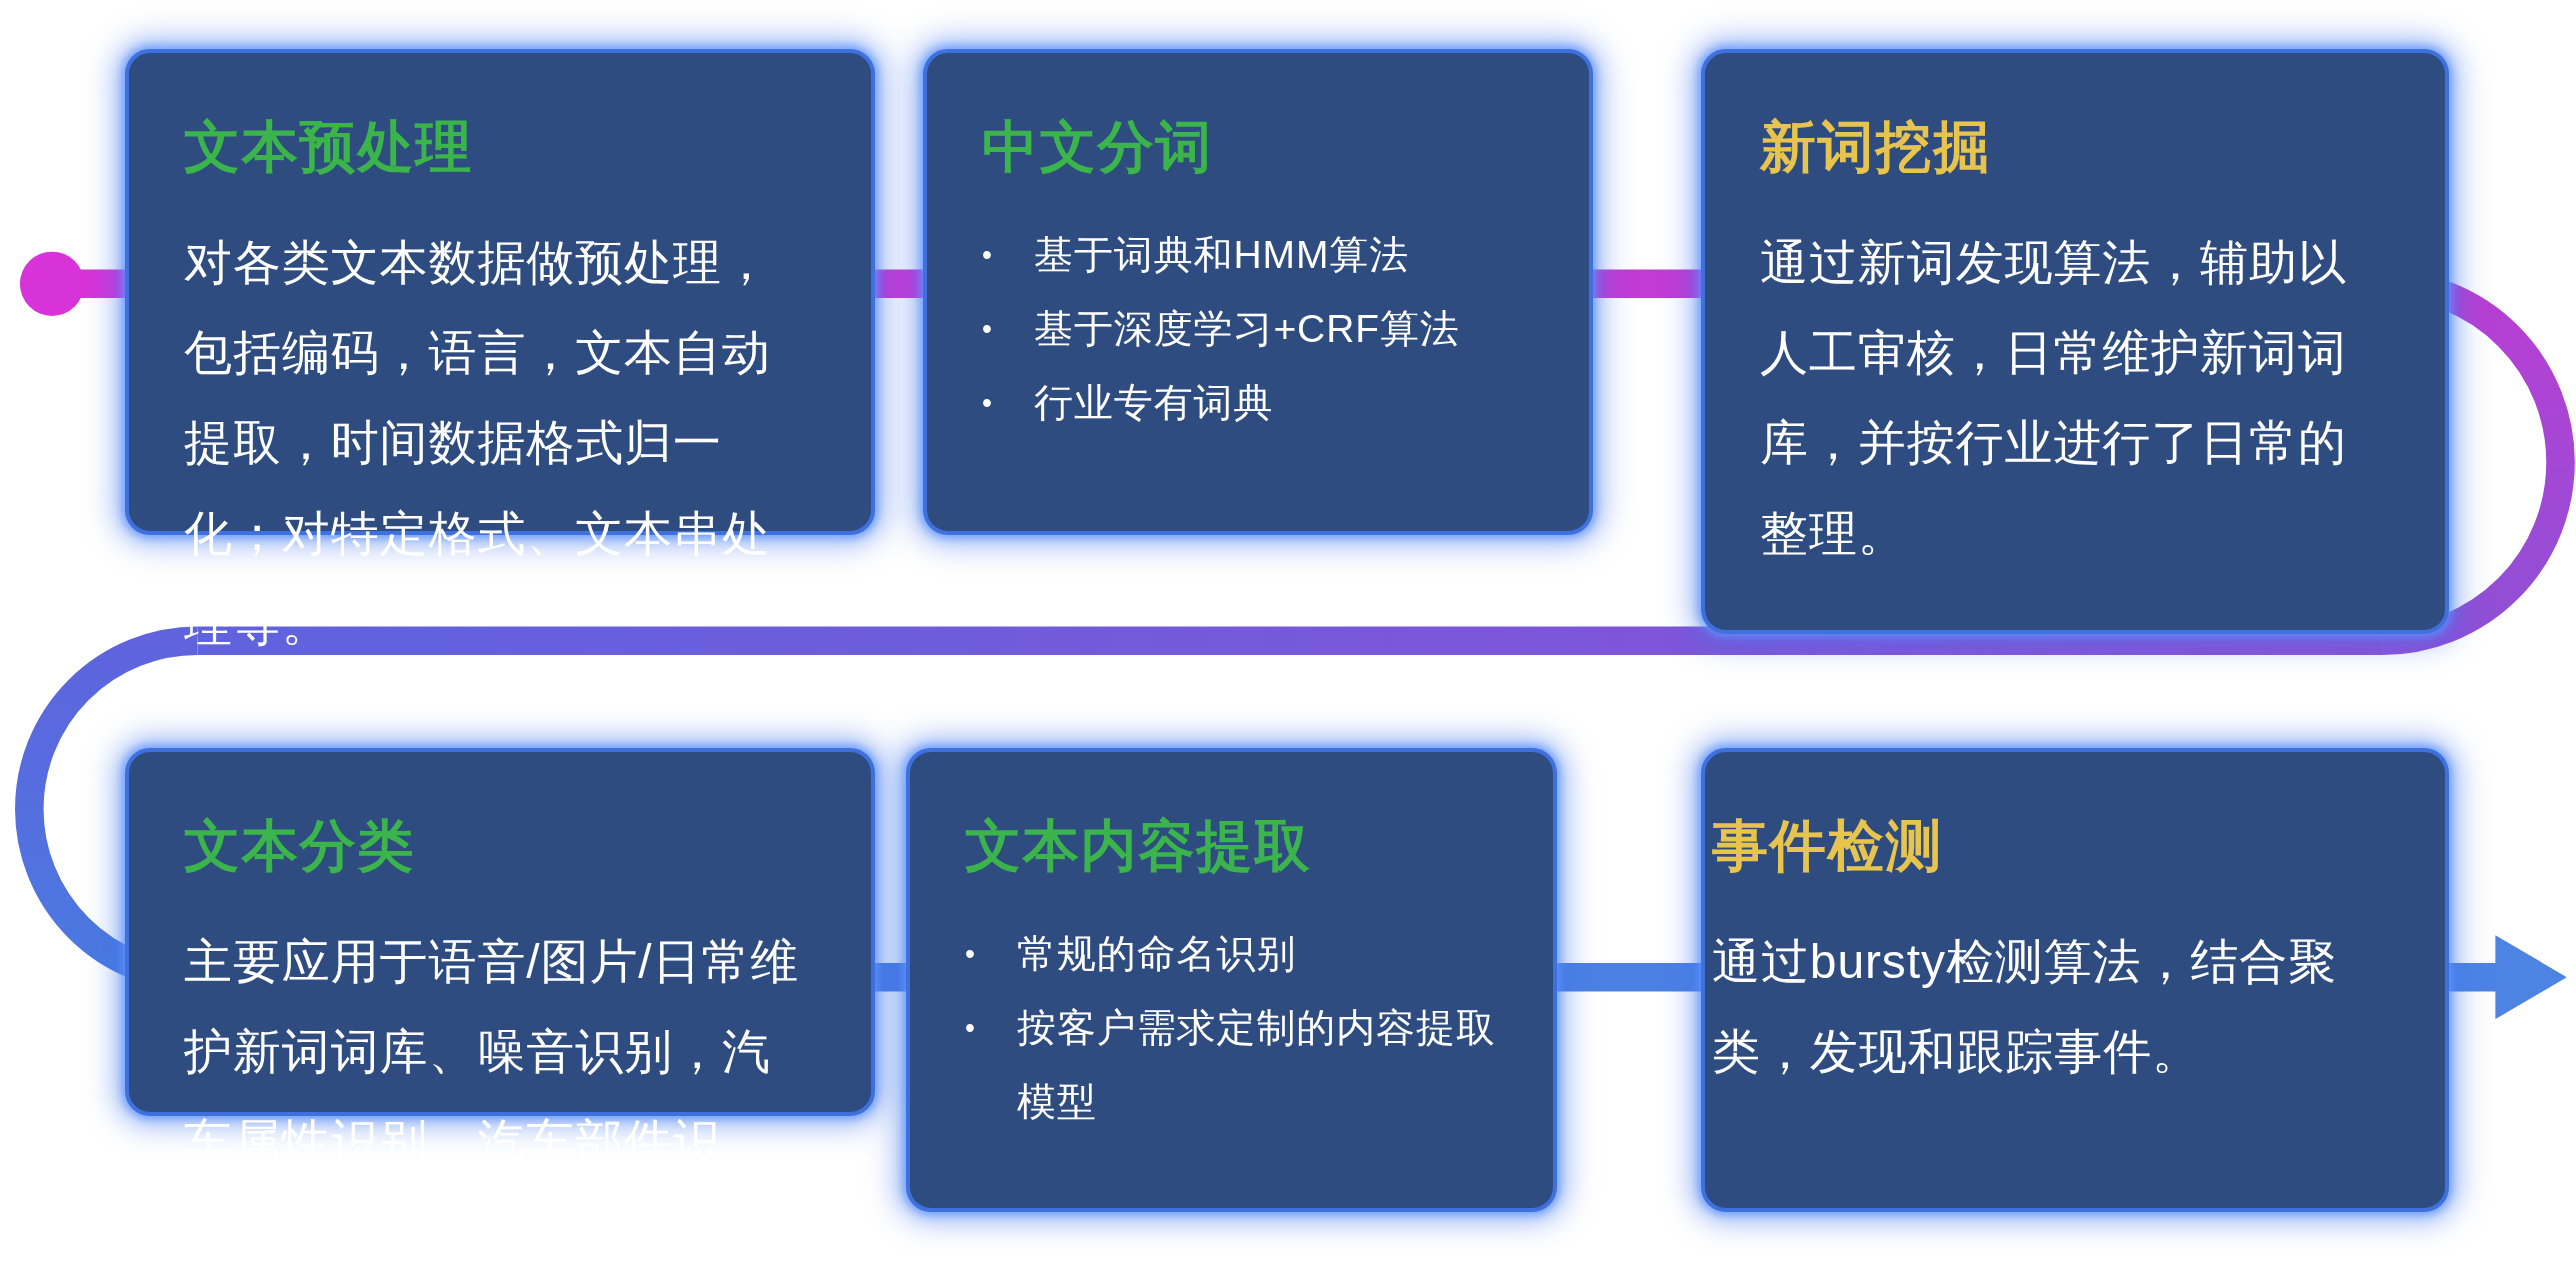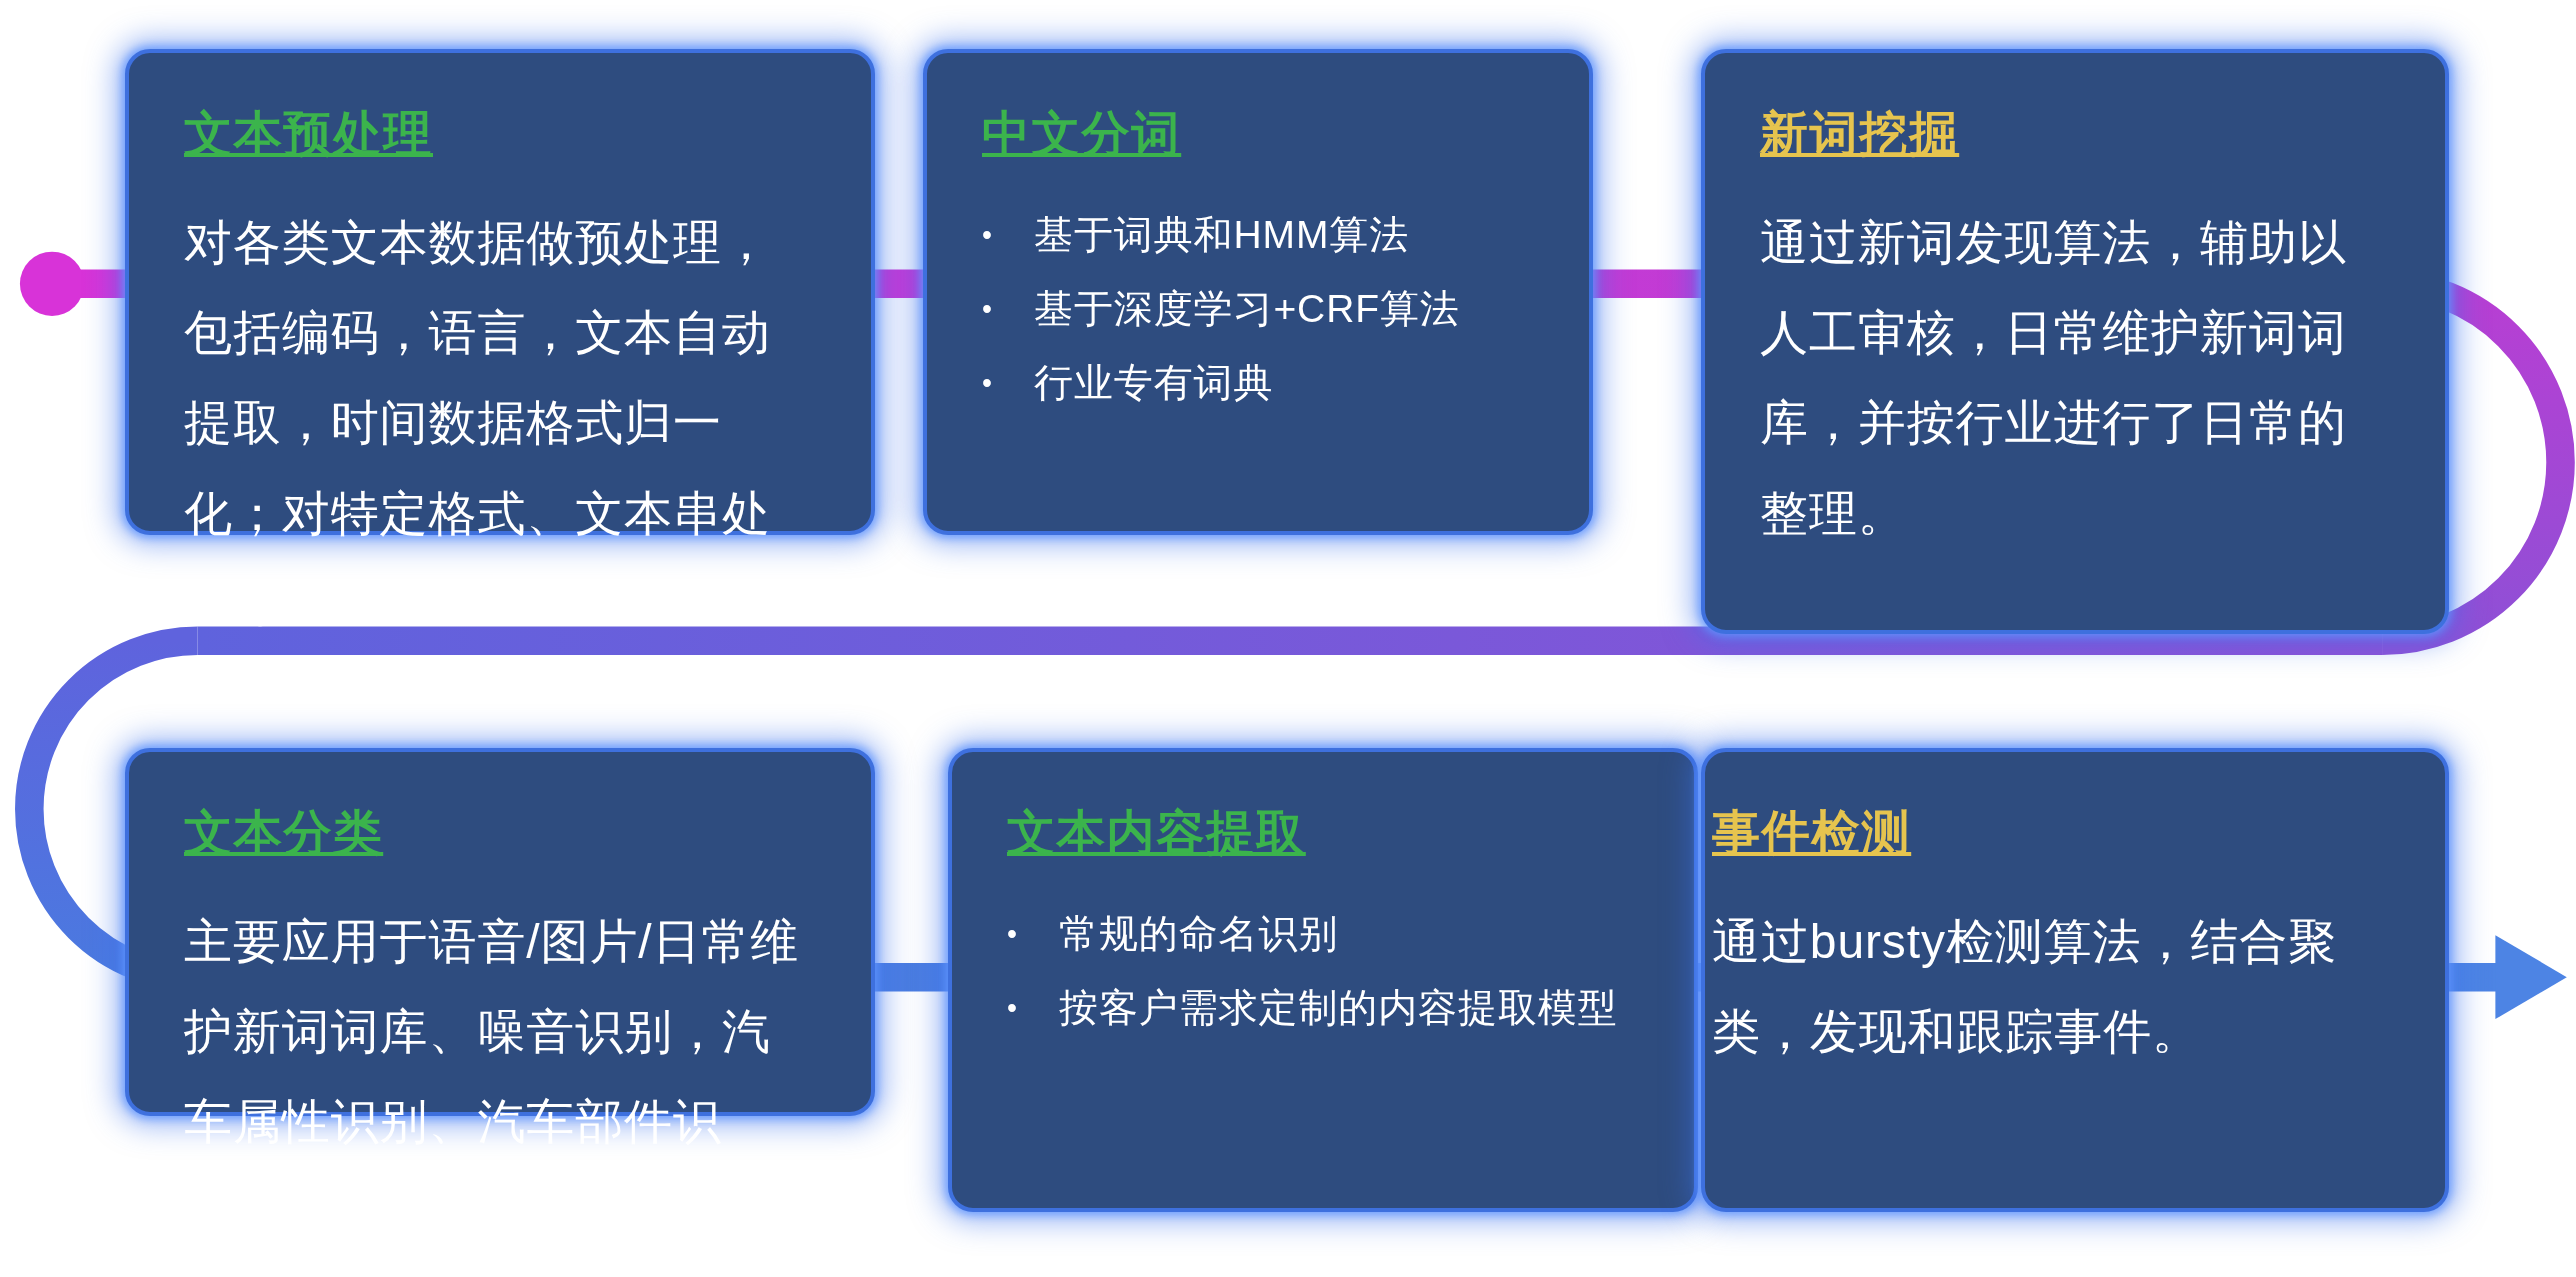--- a/index.html
+++ b/index.html
@@ -12,35 +12,35 @@
   }
   .flow-svg { position: absolute; left: 0; top: 0; z-index: 0; }
   .card {
     position: absolute; z-index: 1; box-sizing: border-box;
     background: var(--card-bg, #2e4c7f);
     border: 4.5px solid var(--card-border, #3e70de);
     border-radius: 25px;
     box-shadow: 0 0 9px 2.7px rgba(96,150,255,0.8), 0 0 28.6px 9.8px rgba(62,116,238,0.5);
     padding: 45px 55px;
   }
-  .card-title { margin: 4px 0 32px 0; font-size: 48px; font-weight: 700; letter-spacing: 1.8px; text-decoration: underline; }
+  .card-title { margin: 12px 0 32px 0; font-size: 56px; font-weight: 700; letter-spacing: 1.8px; }
   .title-green  { color: var(--title-green, #3bb44c); }
   .title-yellow { color: var(--title-yellow, #e6c44e); }
   .card-body {
     margin: 0; color: var(--body-text, #ffffff);
     font-size: 48px; line-height: 1.88; letter-spacing: 0.9px;
   }
   .card-bullets { list-style: none; margin: 0; padding: 0; color: var(--body-text, #ffffff); font-size: 39px; letter-spacing: 0.9px; }
   .bullet-item { display: flex; align-items: flex-start; line-height: 74px; }
   .bullet-dot { font-size: 28.6px; line-height: 74px; width: 52px; flex: 0 0 52px; }
   .c1 { left: 125px;  top: 49px;  width: 750px; height: 486px; }
   .c2 { left: 923px; top: 49px;  width: 670px; height: 486px; }
   .c3 { left: 1701px; top: 49px;  width: 748px; height: 585px; }
   .c4 { left: 125px;  top: 748px; width: 750px; height: 368px; }
-  .c5 { left: 948px; top: 748px; width: 750px; height: 464px; }
+  .c5 { left: 906px; top: 748px; width: 651px; height: 464px; }
   .c6 { left: 1701px; top: 748px; width: 748px; height: 464px; padding-left: 7px; }
 </style>
 </head>
 <body>
 
 <svg class="flow-svg" width="2576" height="1277" viewBox="0 0 2886 1431" aria-hidden="true">
   <defs>
     <linearGradient id="gRow1" gradientUnits="userSpaceOnUse" x1="52" y1="318" x2="2669" y2="318">
       <stop offset="0" stop-color="#d833d8"></stop>
       <stop offset="1" stop-color="#b93ed3"></stop>

